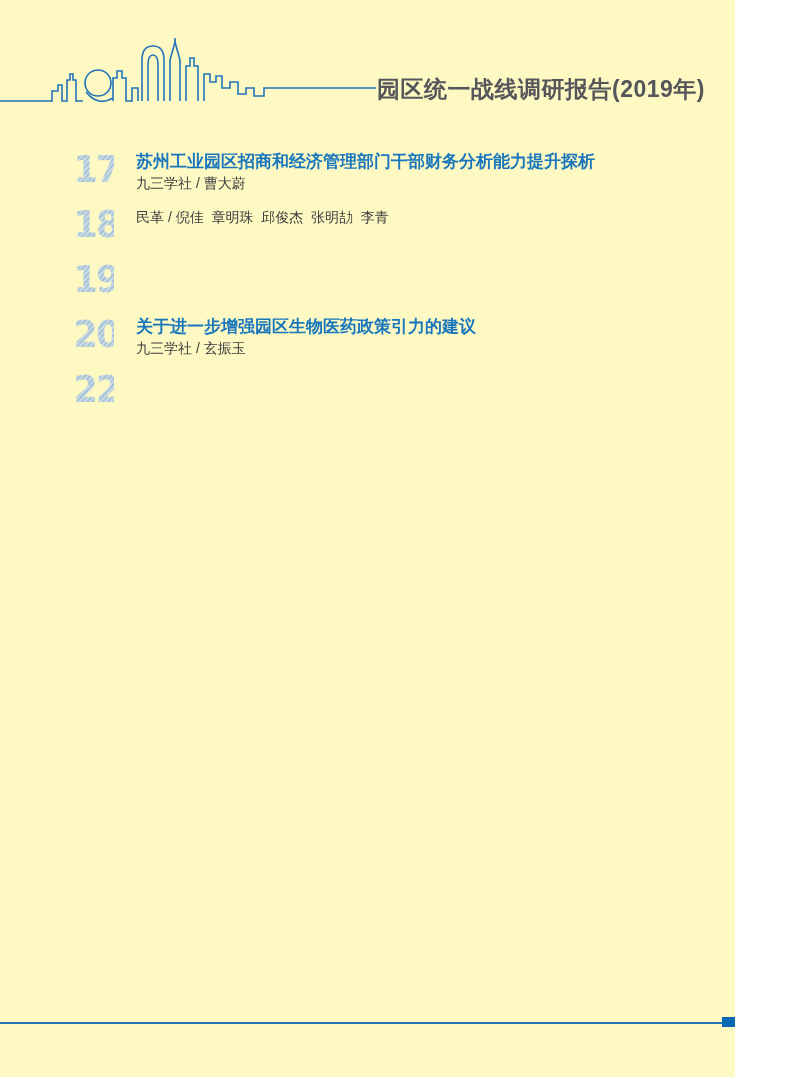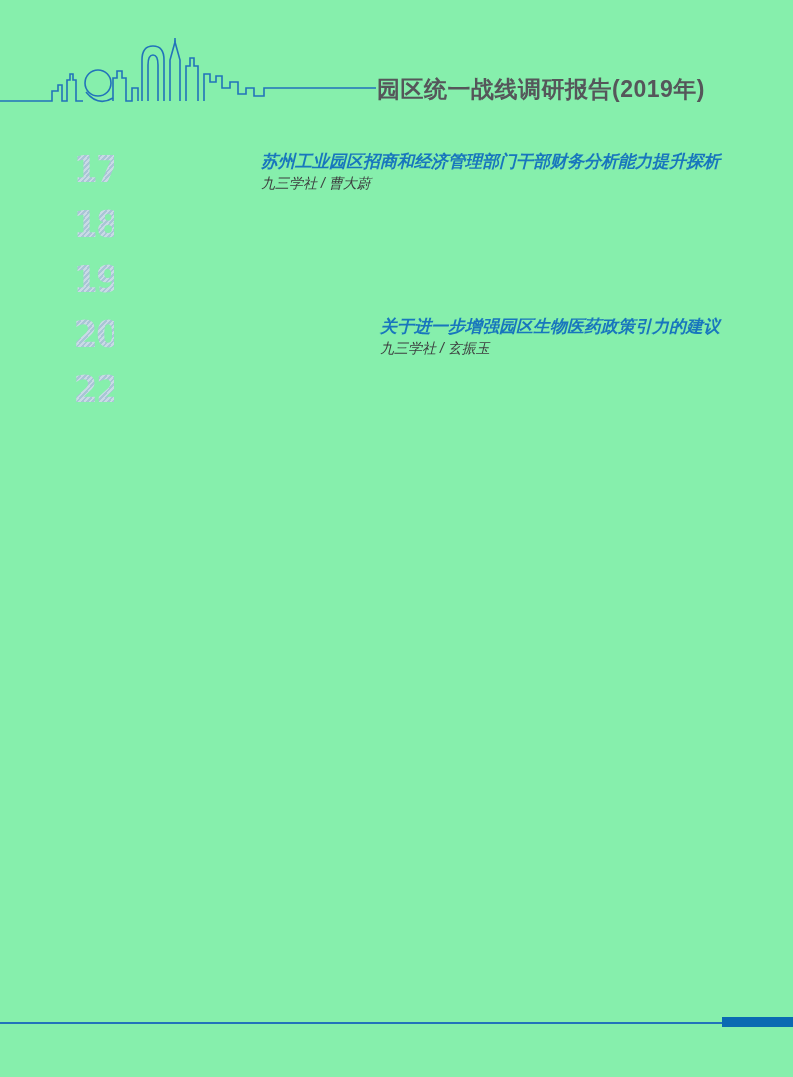--- a/index.html
+++ b/index.html
@@ -3,23 +3,23 @@
 <meta charset="utf-8">
 <style>
   html, body {
     margin: 0;
     padding: 0;
     background: #ffffff;
     font-family: "Liberation Sans", sans-serif;
   }
   .page {
     position: relative;
-    width: 793px;
+    width: 735px;
     height: 1077px;
-    background: #86efac;
+    background: #fef9c3;
     overflow: hidden;
   }
 
   
   .header-skyline {
     position: absolute;
     left: 0;
     top: 38px;
     width: 376px;
     height: 70px;
@@ -40,21 +40,20 @@
     position: absolute;
     left: 70px;
     top: 150px;
     width: 650px;
   }
   .toc-entry {
     display: flex;
     align-items: flex-start;
     height: 40px;
     margin-bottom: 15px;
-    justify-content: space-between;
   }
   .entry-number {
     width: 44px;
     flex: 0 0 44px;
     text-align: right;
     font-family: "DejaVu Sans", "Liberation Sans", sans-serif;
     font-size: 38px;
     font-weight: bold;
     line-height: 38px;
     letter-spacing: -2px;
@@ -64,23 +63,22 @@
   }
   @supports ((background-clip: text) or (-webkit-background-clip: text)) {
     .entry-number {
       background: repeating-linear-gradient(135deg, #a9c5d6 0 2px, #c9dae5 2px 4px);
       -webkit-background-clip: text;
       background-clip: text;
       color: transparent;
     }
   }
   .entry-body {
-    margin-left: 7px;
+    margin-left: 22px;
     padding-top: 1px;
-    font-style: italic;
   }
   .entry-title {
     font-size: 17px;
     font-weight: bold;
     color: #1876bd;
     line-height: 21px;
     white-space: nowrap;
   }
   .entry-authors {
     margin-top: 3px;
@@ -141,20 +139,21 @@
       <div class="entry-number">17</div>
       <div class="entry-body">
         <div class="entry-title">苏州工业园区招商和经济管理部门干部财务分析能力提升探析</div>
         <div class="entry-authors">九三学社 / 曹大蔚</div>
       </div>
     </div>
 
     <div class="toc-entry">
       <div class="entry-number">18</div>
       <div class="entry-body">
+        <div class="entry-authors">民革 / 倪佳  章明珠  邱俊杰  张明劼  李青</div>
       </div>
     </div>
 
     <div class="toc-entry">
       <div class="entry-number">19</div>
       <div class="entry-body">
       </div>
     </div>
 
     <div class="toc-entry">

